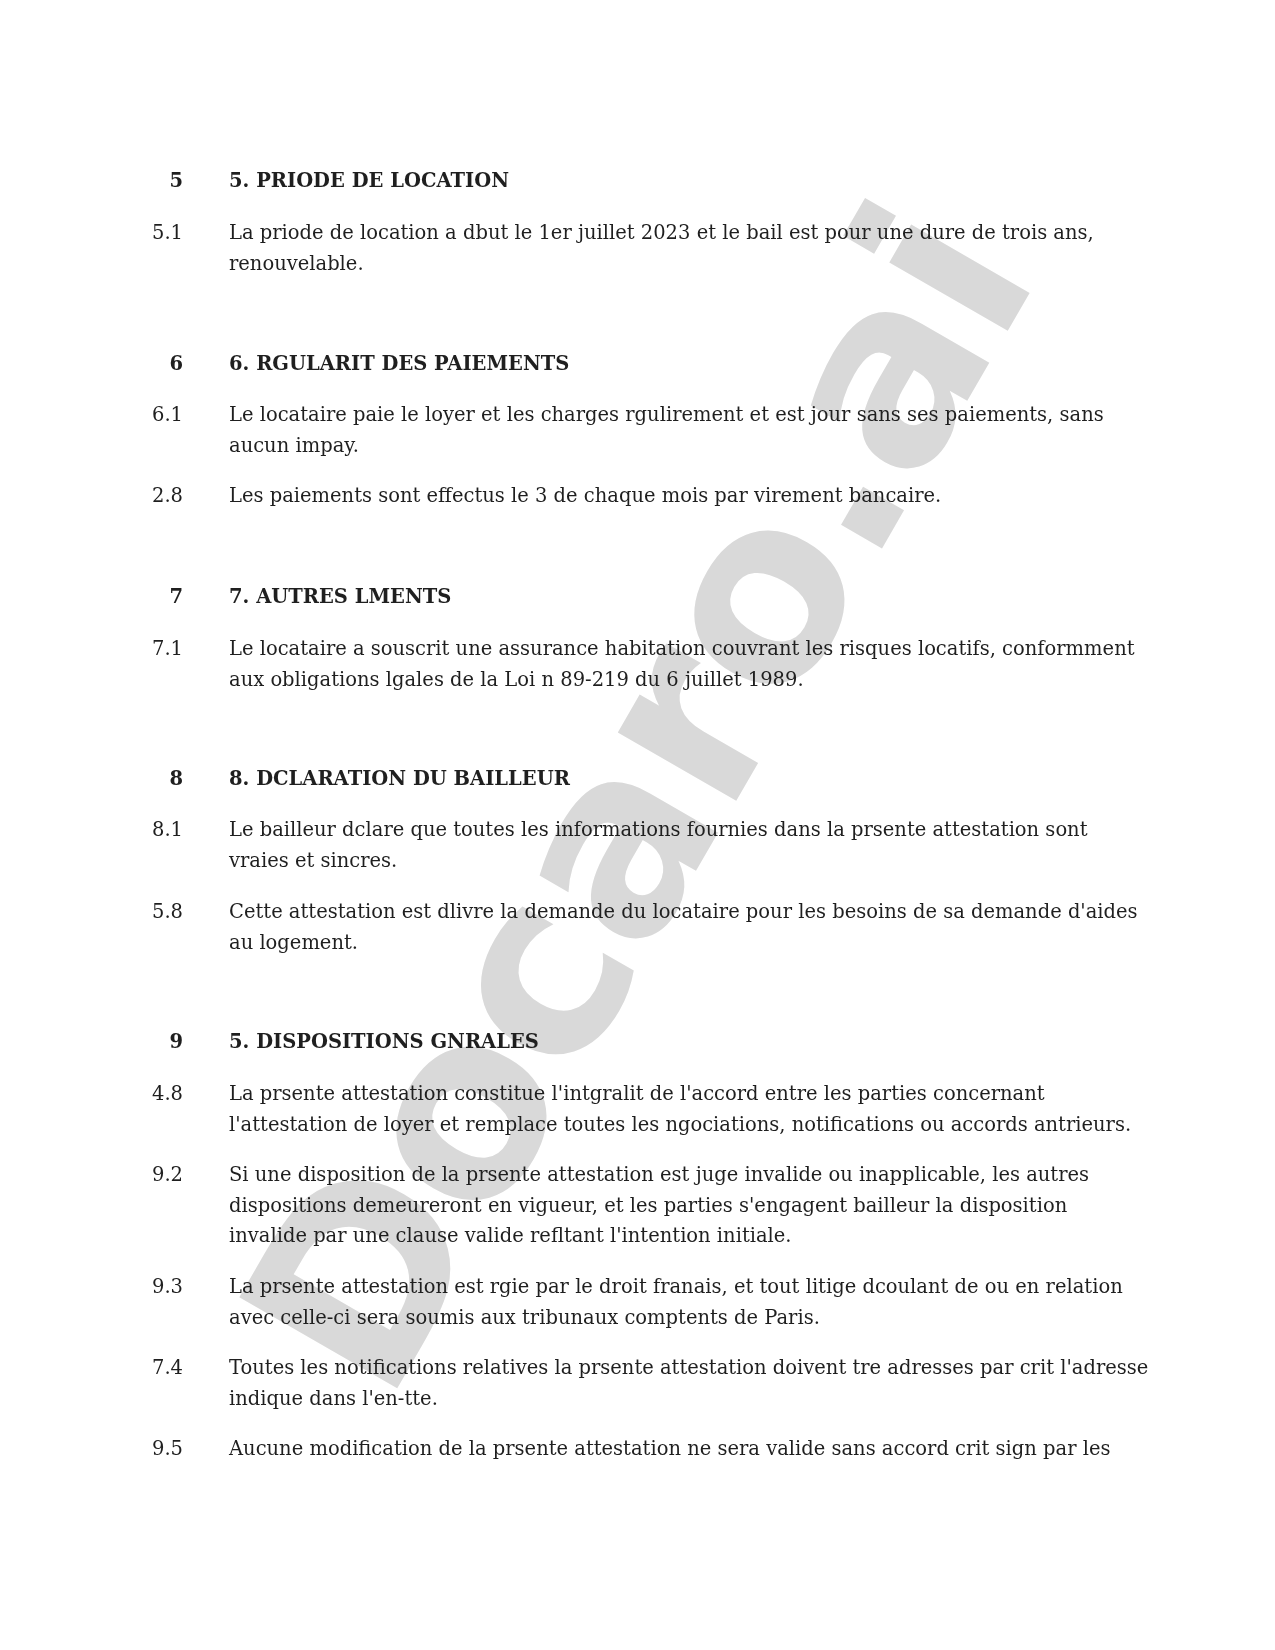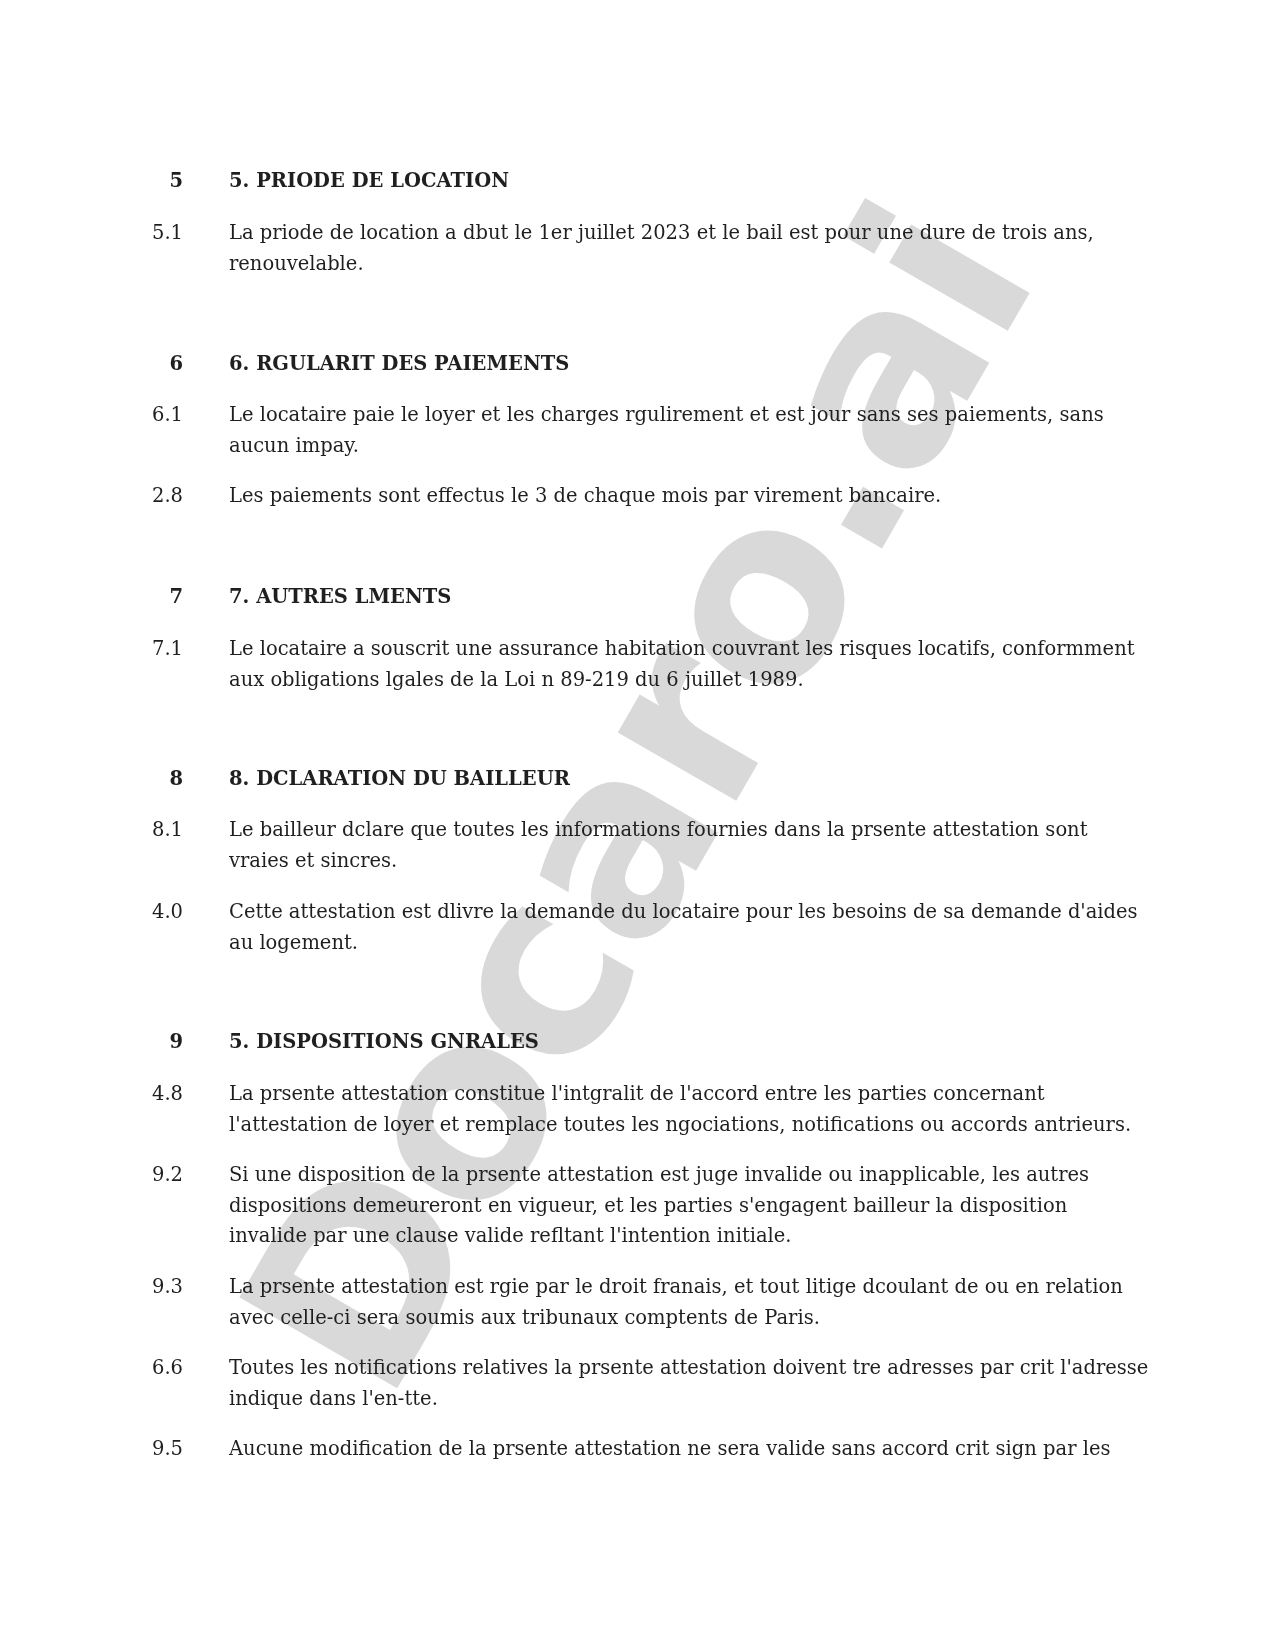--- a/index.html
+++ b/index.html
@@ -56,40 +56,40 @@
     </div>
     <div class="row h" style="top: 764px;">
       <span class="num">8</span>
       <span class="txt">8. DCLARATION DU BAILLEUR</span>
     </div>
     <div class="row" style="top: 815px;">
       <span class="num">8.1</span>
       <span class="txt">Le bailleur dclare que toutes les informations fournies dans la prsente attestation sont vraies et sincres.</span>
     </div>
     <div class="row" style="top: 897px;">
-      <span class="num">4.0</span>
+      <span class="num">5.8</span>
       <span class="txt">Cette attestation est dlivre  la demande du locataire pour les besoins de sa demande d'aides au logement.</span>
     </div>
     <div class="row h" style="top: 1027px;">
       <span class="num">9</span>
       <span class="txt">5. DISPOSITIONS GNRALES</span>
     </div>
     <div class="row" style="top: 1079px;">
       <span class="num">4.8</span>
       <span class="txt">La prsente attestation constitue l'intgralit de l'accord entre les parties concernant l'attestation de loyer et remplace toutes les ngociations, notifications ou accords antrieurs.</span>
     </div>
     <div class="row" style="top: 1160px;">
       <span class="num">9.2</span>
       <span class="txt">Si une disposition de la prsente attestation est juge invalide ou inapplicable, les autres dispositions demeureront en vigueur, et les parties s'engagent  bailleur la disposition invalide par une clause valide refltant l'intention initiale.</span>
     </div>
     <div class="row" style="top: 1272px;">
       <span class="num">9.3</span>
       <span class="txt">La prsente attestation est rgie par le droit franais, et tout litige dcoulant de ou en relation avec celle-ci sera soumis aux tribunaux comptents de Paris.</span>
     </div>
     <div class="row" style="top: 1353px;">
-      <span class="num">6.6</span>
+      <span class="num">7.4</span>
       <span class="txt">Toutes les notifications relatives  la prsente attestation doivent tre adresses par crit  l'adresse indique dans l'en-tte.</span>
     </div>
     <div class="row" style="top: 1434px;">
       <span class="num">9.5</span>
       <span class="txt">Aucune modification de la prsente attestation ne sera valide sans accord crit sign par les</span>
     </div>
   </div>
 
 </body></html>

